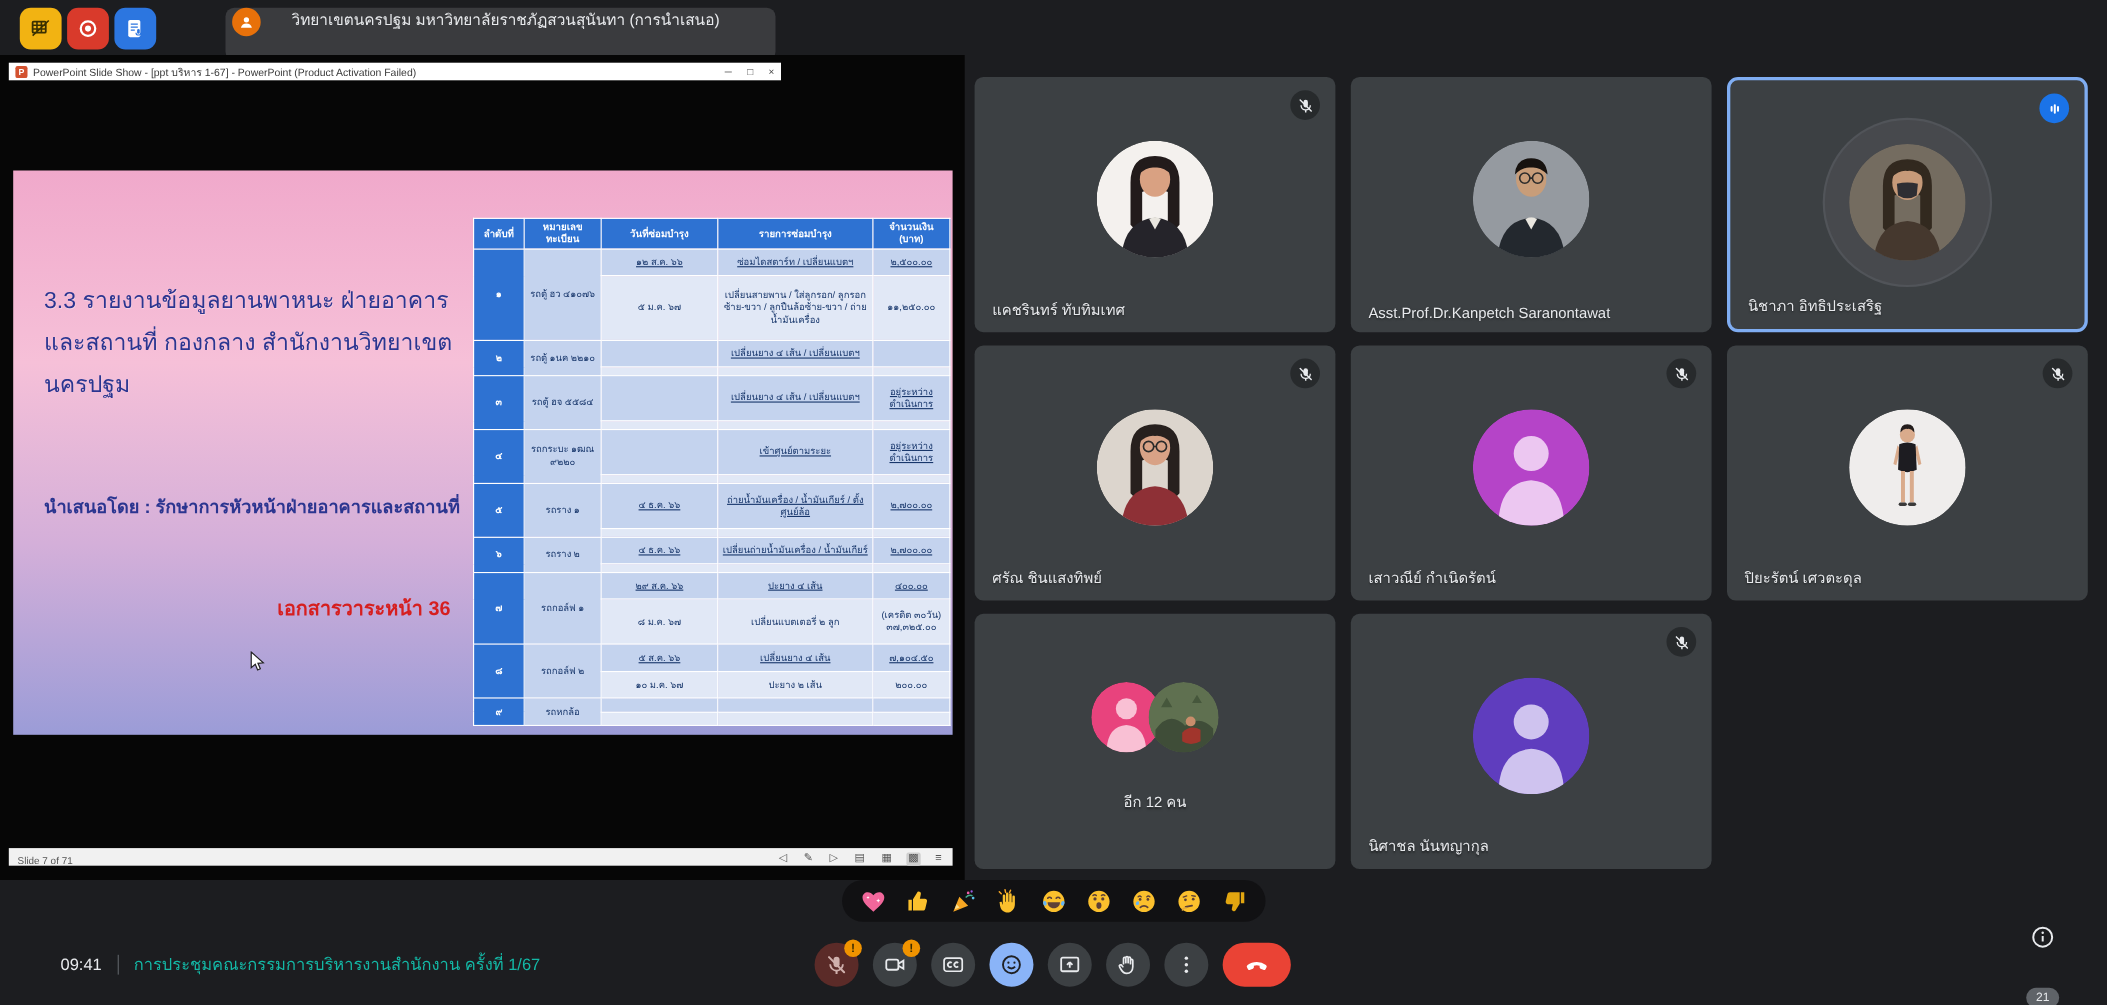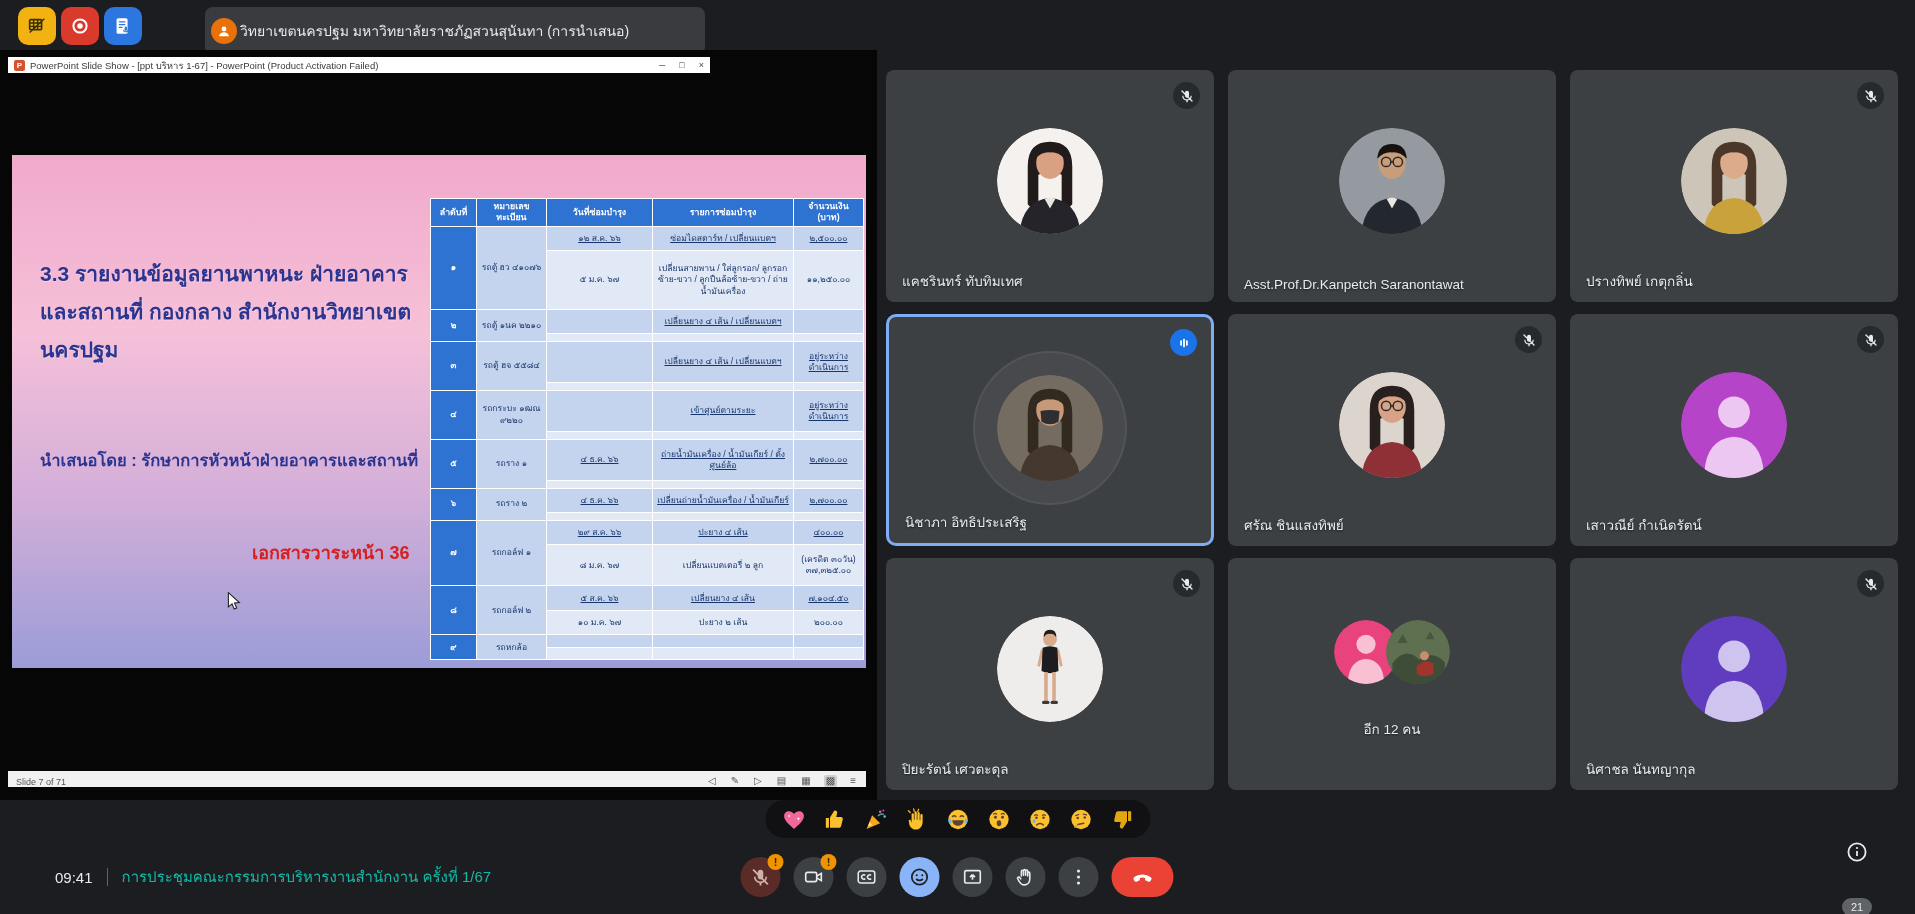--- a/index.html
+++ b/index.html
@@ -10,46 +10,46 @@
     font-family:"Liberation Sans","DejaVu Sans",sans-serif;
     color:#e8eaed;
   }
   .app { position:absolute; inset:0; }
 
   
   .topbar { position:absolute; left:0; top:0; width:100%; height:50px; }
   .ext-buttons { position:absolute; left:18px; top:7px; display:flex; gap:5px; }
   .ext-btn { width:38px; height:38px; border:none; border-radius:10px; display:flex; align-items:center; justify-content:center; cursor:pointer; }
   .ext-btn svg { width:22px; height:22px; }
-  .meeting-chip { position:absolute; left:205px; top:7px; height:48px; width:500px; background:#3a3b3e; border-radius:8px; display:flex; align-items:center; gap:3px; padding:0 14px 0 6px; }
+  .meeting-chip { position:absolute; left:205px; top:7px; height:48px; width:500px; background:#3a3b3e; border-radius:8px; display:flex; gap:28px; padding:0 14px 0 6px; }
   .chip-avatar { width:26px; height:26px; border-radius:50%; background:#e8710a; display:flex; align-items:center; justify-content:center; }
   .chip-avatar svg { width:16px; height:16px; }
   .chip-label { font-size:14px; color:#e8eaed; white-space:nowrap; }
 
   
   .share { position:absolute; left:0; top:50px; width:877px; height:750px; background:#060606; }
   .ppt-titlebar { position:absolute; left:8px; top:7px; width:702px; height:16px; background:#ffffff; display:flex; align-items:center; gap:5px; padding:0 6px; }
   .ppt-appicon { width:11px; height:11px; border-radius:2px; background:#d35230; color:#fff; font-size:8px; font-weight:bold; display:flex; align-items:center; justify-content:center; flex:0 0 auto; }
   .ppt-title { font-size:9.5px; color:#3a3a3a; white-space:nowrap; overflow:hidden; flex:1; }
   .win-controls { display:flex; gap:14px; margin-left:auto; }
   .win-btn { font-size:9px; color:#444; background:none; border:none; cursor:pointer; line-height:1; }
 
   .slide { position:absolute; left:12px; top:105px; width:854px; height:513px;
     background:linear-gradient(180deg,#f0a9cb 0%,#f6c0d8 34%,#d4afd9 66%,#9b9cd7 100%); }
-  .slide-title { position:absolute; left:28px; top:100px; width:400px; font-size:21px; font-weight:bold; color:#2b3590; line-height:1.82; overflow-wrap:anywhere; text-shadow:0.5px 0.5px 0 rgba(255,255,255,0.35); }
+  .slide-title { position:absolute; left:28px; top:100px; width:400px; font-size:21px; font-weight:normal; color:#2b3590; line-height:1.82; overflow-wrap:anywhere; text-shadow:0.5px 0.5px 0 rgba(255,255,255,0.35); }
   .slide-presenter { position:absolute; left:28px; top:292px; width:410px; font-size:16.5px; font-weight:bold; color:#2b3590; }
   .slide-docref { position:absolute; left:240px; top:383px; font-size:18px; font-weight:bold; color:#d61f1f; }
   .cursor { position:absolute; left:214px; top:437px; }
 
   .slide-table { position:absolute; left:418px; top:43px; width:433px; height:462px; }
   .slide-table table { width:100%; height:100%; border-collapse:collapse; table-layout:fixed; }
   .slide-table th, .slide-table td { border:1px solid #ffffff; font-size:8.6px; color:#17366b; text-align:center; vertical-align:middle; padding:2px 3px; line-height:1.3; overflow-wrap:anywhere; }
   .slide-table th { background:#2e72d2; color:#ffffff; font-weight:bold; font-size:8.8px; }
   .slide-table td.num { background:#2e72d2; color:#ffffff; font-weight:bold; }
-  .slide-table td.plate { background:#c4d3ee; }
+  .slide-table td.plate { background:#c4d3ee;font-family:Liberation Serif, serif; }
   .slide-table tr.band1 td.cell { background:#c4d3ee;text-decoration:underline; }
   .slide-table tr.band2 td.cell { background:#e1e8f6; }
   .col-no{width:46px}.col-plate{width:70px}.col-date{width:106px}.col-item{width:141px}.col-amt{width:70px}
 
   .ppt-statusbar { position:absolute; left:8px; top:721px; width:858px; height:16px; background:#f1f1f1; display:flex; align-items:flex-end; padding:0 8px; font-size:9px; color:#555; }
   .ppt-status-icons { margin-left:auto; display:flex; gap:11px; align-items:center; }
   .ppt-sicon { font-size:10px; color:#555; background:none; border:none; cursor:pointer; line-height:1; padding:1px 2px; }
   .ppt-sicon.pressed { background:#cfcfcf; border-radius:2px; }
 
   
@@ -331,41 +331,20 @@
               <circle cx="55.5" cy="32" r="4.4"></circle>
               <path d="M48.9 32h2.2"></path>
             </g>
 
     <path d="M21 100 Q24 68 50 66 Q76 68 79 100 Z" fill="#23282e"></path>
     <path d="M45 67 L50 76 L55 67 Q50 64 45 67 Z" fill="#e9e6df"></path>
   </svg>
         </div>
         <div class="tile-name">Asst.Prof.Dr.Kanpetch Saranontawat</div>
       </div>
-      <div class="tile">
-        <div class="avatar">
-          <svg viewBox="0 0 100 100">
-    <circle cx="50" cy="50" r="50" fill="#ccc5b8"></circle>
-    <path d="M29 36 Q29 13 50 13 Q71 13 71 36 L71 72 Q66 78 61 79 L61 44 Q50 38 39 44 L39 79 Q34 78 29 72 Z" fill="#4c382a"></path>
-    <ellipse cx="50" cy="33" rx="13" ry="15" fill="#dcab8c"></ellipse>
-    <path d="M36 29 Q37 15 50 15 Q63 15 64 29 Q57 22 50 23 Q43 22 36 29 Z" fill="#4c382a"></path>
-
-    <path d="M21 100 Q24 68 50 66 Q76 68 79 100 Z" fill="#c9a23c"></path>
-
-  </svg>
-        </div>
-        <div class="tile-name">ปรางทิพย์ เกตุกลิ่น</div>
-        <span class="indicator mic">
-          <svg viewBox="0 0 24 24">
-            <path d="M12 14.6c1.7 0 3-1.3 3-3V7a3 3 0 0 0-6 0v4.6c0 1.7 1.3 3 3 3z" fill="#e8eaed"></path>
-            <path d="M17.4 11.6a5.4 5.4 0 0 1-10.8 0H4.8a7.2 7.2 0 0 0 6.2 7.1v2.6h2v-2.6a7.2 7.2 0 0 0 6.2-7.1h-1.8z" fill="#e8eaed"></path>
-            <path d="M4.5 4.5l15 15" stroke="#e8eaed" stroke-width="2" stroke-linecap="round"></path>
-          </svg>
-        </span>
-      </div>
       <div class="tile active">
         <div class="halo"></div>
         <div class="avatar">
           <svg viewBox="0 0 100 100">
     <circle cx="50" cy="50" r="50" fill="#746c60"></circle>
     <path d="M29 36 Q29 13 50 13 Q71 13 71 36 L71 72 Q66 78 61 79 L61 44 Q50 38 39 44 L39 79 Q34 78 29 72 Z" fill="#32291f"></path>
     <ellipse cx="50" cy="33" rx="13" ry="15" fill="#c69a79"></ellipse>
     <path d="M36 29 Q37 15 50 15 Q63 15 64 29 Q57 22 50 23 Q43 22 36 29 Z" fill="#32291f"></path>
 
     <path d="M41 34 Q50 32 59 34 L58 44 Q50 49 42 44 Z" fill="#2e2e33"></path>

